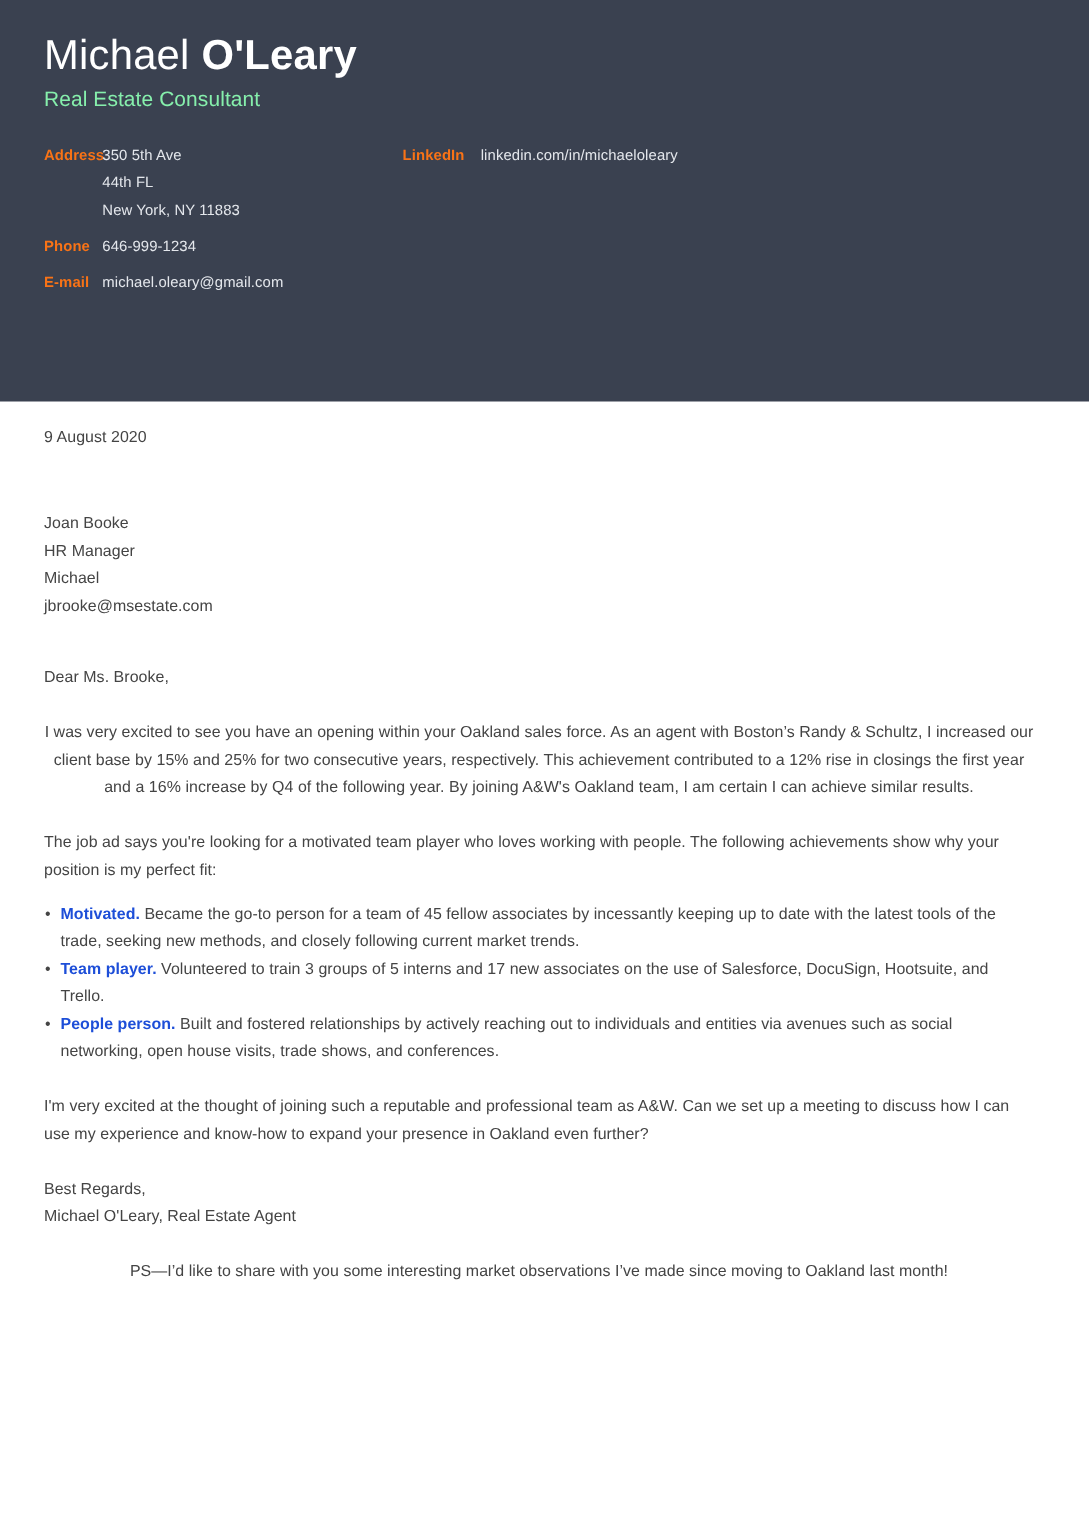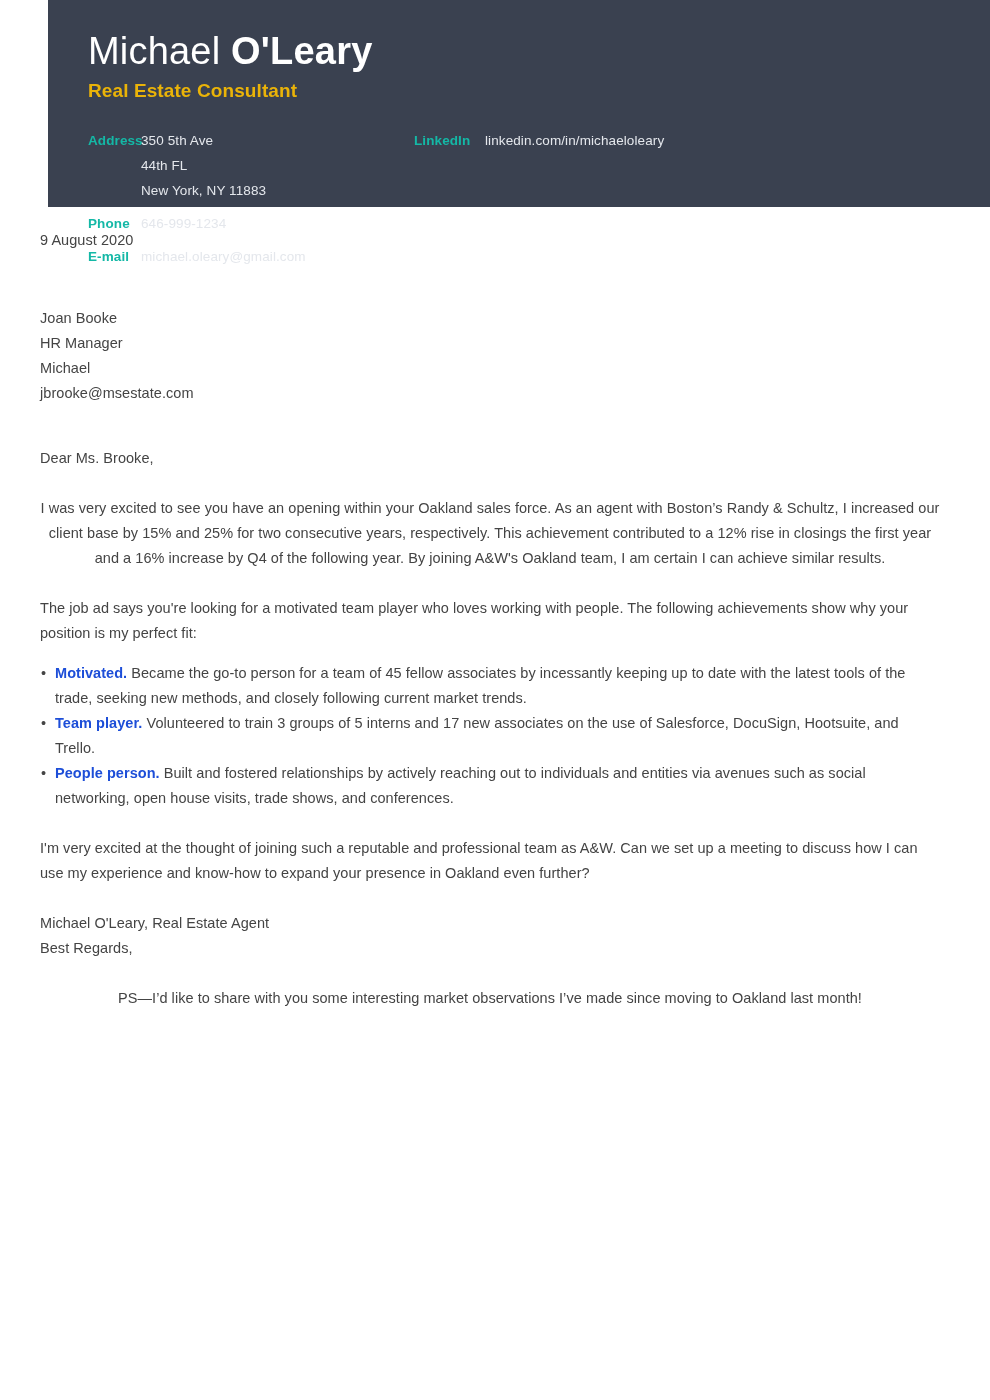--- a/index.html
+++ b/index.html
@@ -19,39 +19,38 @@
     height: 1400px;
     background: #ffffff;
     overflow: hidden;
   }
 
   
   .header {
     background: #3a4150;
     padding: 30px 50px 26px 40px;
     box-sizing: border-box;
-    height: 207px;
-    margin-left: 48px;
+    height: 365px;
   }
   .name {
     font-size: 38px;
     line-height: 1.15;
     color: #ffffff;
     font-weight: 300;
     letter-spacing: 0.2px;
     margin: 0 0 6px 0;
     white-space: nowrap;
   }
   .name .last {
     font-weight: 700;
   }
   .job-title {
     font-size: 19px;
-    color: #eab308;
-    font-weight: 700;
+    color: #86efac;
+    font-weight: 400;
     margin: 0 0 26px 0;
     letter-spacing: 0.1px;
   }
 
   .contact-grid {
     display: flex;
     align-items: flex-start;
   }
   .contact-col {
     display: block;
@@ -63,21 +62,21 @@
     display: flex;
     align-items: baseline;
     margin-bottom: 8px;
     line-height: 25px;
   }
   .contact-row:last-child { margin-bottom: 0; }
 
   .contact-label {
     font-size: 13.5px;
     font-weight: 700;
-    color: #14b8a6;
+    color: #f97316;
     width: 53px;
     flex: 0 0 53px;
     letter-spacing: 0.1px;
   }
   .contact-label.wide {
     width: 71px;
     flex: 0 0 71px;
   }
   .contact-value {
     font-size: 13.5px;
@@ -212,20 +211,20 @@
         <span class="dot">•</span><b>Team player.</b><span> Volunteered to train 3 groups of 5 interns and 17 new associates on the use of Salesforce, DocuSign, Hootsuite, and Trello.</span>
       </li>
       <li class="bullet">
         <span class="dot">•</span><b>People person.</b><span> Built and fostered relationships by actively reaching out to individuals and entities via avenues such as social networking, open house visits, trade shows, and conferences.</span>
       </li>
     </ul>
 
     <p class="closing-para">I'm very excited at the thought of joining such a reputable and professional team as A&amp;W. Can we set up a meeting to discuss how I can use my experience and know-how to expand your presence in Oakland even further?</p>
 
     <div class="signoff">
+      <span class="line">Best Regards,</span>
       <span class="line">Michael O'Leary, Real Estate Agent</span>
-      <span class="line">Best Regards,</span>
     </div>
 
     <div class="ps">PS—I’d like to share with you some interesting market observations I’ve made since moving to Oakland last month!</div>
 
   </div>
 </div>
 
 </body></html>

